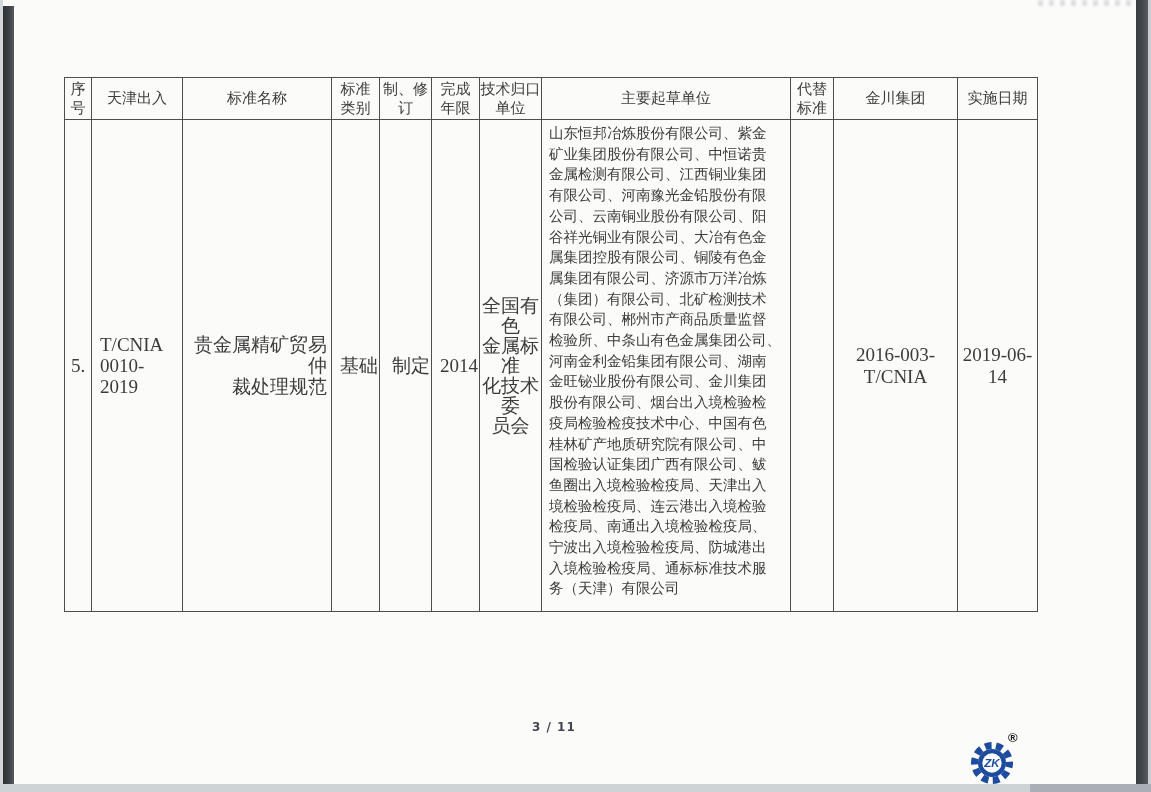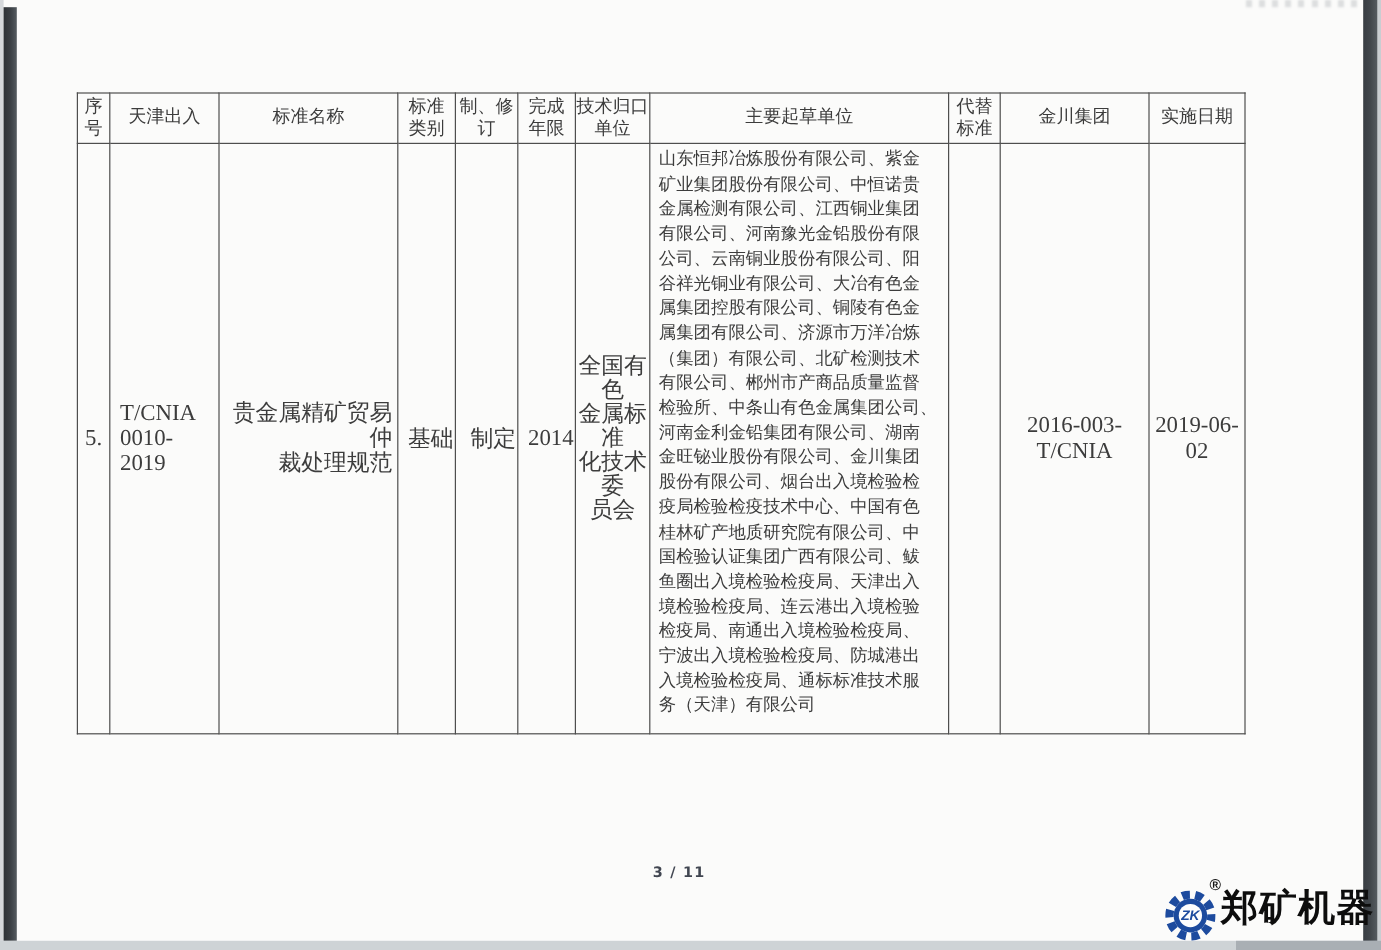--- a/index.html
+++ b/index.html
@@ -34,21 +34,21 @@
   .cell-stdname { padding-left:8px; padding-right:4px; white-space:pre-line; line-height:21px; text-align:right; }
   .cell-cat, .cell-action, .cell-year { text-align:right; }
   .cell-tech    { text-align:center; white-space:pre-line; line-height:20px; padding:0; }
   .cell-draft   { vertical-align:top !important; padding:3px 4px 12px 7px; white-space:pre-line;
                   font-size:14.5px !important; line-height:20.7px; text-align:left; }
   .cell-replaced { }
   .cell-plan, .cell-date { text-align:center; }
 
   
   .page-num {
-    position:absolute; left:544px; top:720px;
+    position:absolute; left:532px; top:720px;
     font-family:"DejaVu Sans", sans-serif; font-weight:bold; font-size:12px;
     color:#414651; letter-spacing:1px;
   }
   .logo { position:absolute; left:971px; top:731px; height:58px; display:flex; align-items:flex-start; }
   .logo-gear { margin-top:11px; }
   .logo-reg  { font-family:"Liberation Sans", sans-serif; font-size:13px; font-weight:bold;
                color:#141414; margin:-1px 0 0 -5px; }
   .logo-text { font-family:"Liberation Sans", sans-serif; font-weight:bold; font-size:31px;
                color:#0d0d0d; letter-spacing:1px; margin-top:10px; line-height:1; }
 </style>
@@ -131,32 +131,31 @@
 桂林矿产地质研究院有限公司、中
 国检验认证集团广西有限公司、鲅
 鱼圈出入境检验检疫局、天津出入
 境检验检疫局、连云港出入境检验
 检疫局、南通出入境检验检疫局、
 宁波出入境检验检疫局、防城港出
 入境检验检疫局、通标标准技术服
 务（天津）有限公司</td>
         <td class="cell-replaced"></td>
         <td class="cell-plan">2016-003-T/CNIA</td>
-        <td class="cell-date">2019-06-02</td>
+        <td class="cell-date">2019-06-14</td>
       </tr>
     </tbody>
       </table>
   </div>
 
   <div class="page-num">3 / 11</div>
 
   <div class="logo">
     <svg class="logo-gear" width="42" height="42" viewBox="0 0 42 42" aria-hidden="true">
       <circle cx="21" cy="21" r="17.5" fill="none" stroke="#1d4b9e" stroke-width="7" stroke-dasharray="6.5 4.5" stroke-dashoffset="2"></circle>
       <circle cx="21" cy="21" r="14" fill="#1d4b9e"></circle>
       <circle cx="21" cy="21" r="9.7" fill="#fdfdfd"></circle>
       <text x="21" y="25" text-anchor="middle" font-size="11.5" font-style="italic" font-weight="bold" fill="#1d4b9e" font-family="Liberation Sans, sans-serif">ZK</text>
     </svg>
     <span class="logo-reg">®</span>
-    <span class="logo-text">郑矿机器</span>
   </div>
 
 </div>
 
 </body></html>

